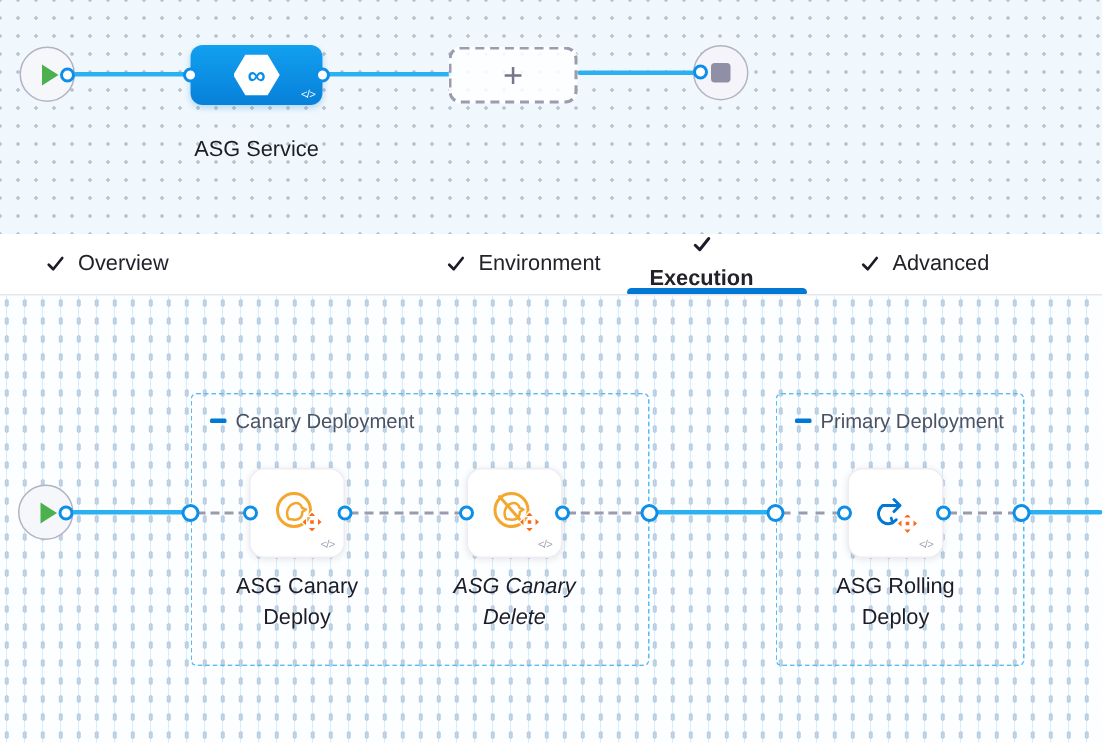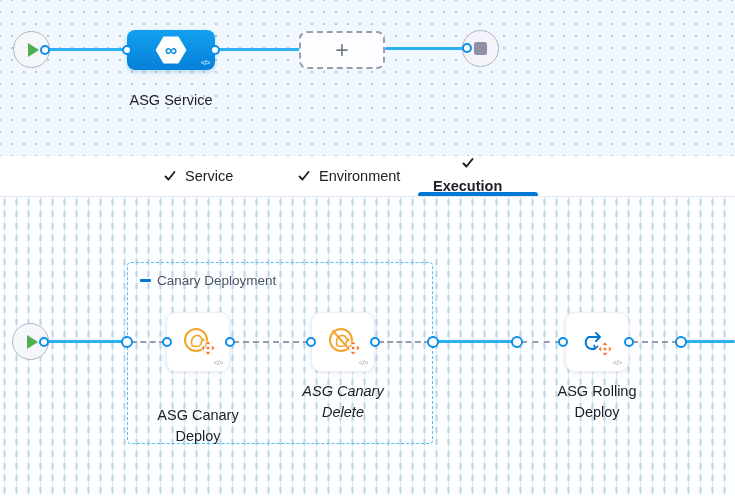--- a/index.html
+++ b/index.html
@@ -110,47 +110,59 @@
       <span>+</span>
     </div>
 
     <div class="dot" style="left:462px; top:43px;"></div>
     <div class="round-node" style="left:462px; top:30px; background:#f4f4fa;">
       <div class="stop-sq"></div>
     </div>
   </div>
 
   <div class="tab-bar">
-    <div class="tab" style="left:163px;">
+    <div class="tab" style="left:30px;">
       <svg class="check" viewBox="0 0 14 14">
           <path d="M2.5 7.5l3 3 6-7.5" fill="none" stroke="#1c1c28" stroke-width="1.8" stroke-linecap="round" stroke-linejoin="round"></path>
         </svg>
-      <span>Service</span>
+      <span>Overview</span>
     </div>
     <div class="tab" style="left:297px;justify-content:center;">
       <svg class="check" viewBox="0 0 14 14">
           <path d="M2.5 7.5l3 3 6-7.5" fill="none" stroke="#1c1c28" stroke-width="1.8" stroke-linecap="round" stroke-linejoin="round"></path>
         </svg>
       <span>Environment</span>
     </div>
     <div class="tab active" style="left:433px;">
       <svg class="check" viewBox="0 0 14 14">
           <path d="M2.5 7.5l3 3 6-7.5" fill="none" stroke="#1c1c28" stroke-width="2" stroke-linecap="round" stroke-linejoin="round"></path>
         </svg>
       <span>Execution</span>
+    </div>
+    <div class="tab" style="left:573px;">
+      <svg class="check" viewBox="0 0 14 14">
+          <path d="M2.5 7.5l3 3 6-7.5" fill="none" stroke="#1c1c28" stroke-width="1.8" stroke-linecap="round" stroke-linejoin="round"></path>
+        </svg>
+      <span>Advanced</span>
     </div>
     <div class="tab-underline"></div>
   </div>
 
   <div class="bottom-canvas">
 
     <div class="group" style="left:127px; top:71px; width:306px; height:182px;">
       <div class="group-head">
         <div class="collapse-dash"></div>
         <span class="group-title">Canary Deployment</span>
+      </div>
+    </div>
+    <div class="group" style="left:517px; top:71px; width:166px; height:182px;">
+      <div class="group-head">
+        <div class="collapse-dash"></div>
+        <span class="group-title">Primary Deployment</span>
       </div>
     </div>
 
     <div class="hline" style="left:44px; top:149px; width:83px;"></div>
     <div class="dline" style="left:131px; top:150px; width:34px;"></div>
     <div class="dline" style="left:233px; top:150px; width:76px;"></div>
     <div class="dline" style="left:378px; top:150px; width:52px;"></div>
     <div class="hline" style="left:433px; top:149px; width:84px;"></div>
     <div class="dline" style="left:521px; top:150px; width:40px;"></div>
     <div class="dline" style="left:632px; top:150px; width:46px;"></div>
@@ -175,21 +187,21 @@
     <div class="step-card" style="left:166px; top:121px;">
       <svg width="36" height="32" viewBox="0 0 36 32">
         <circle cx="16" cy="14" r="11" fill="none" stroke="#f3a72e" stroke-width="2"></circle>
         <path d="M12.5 20c-2.5-4 -.5-9.5 4-10.5 2.4-.5 4.4 .8 4.8 3l2.7 1.2-2.5 1.6c.3 3-1.8 5.2-5 5.2z" fill="#fff" stroke="#f3a72e" stroke-width="1.7" stroke-linejoin="round"></path>
         <g transform="translate(21,15)">
           <path d="M7 0l3 3.4H4z M7 14l3-3.4H4z M0 7l3.4-3v6z M14 7l-3.4-3v6z M5.4 5.4h3.2v3.2H5.4z" fill="#fb6a1c" stroke="#fff" stroke-width=".8"></path>
         </g>
       </svg>
       <span class="code-badge">&lt;/&gt;</span>
     </div>
-    <div class="node-label" style="left:138px; top:190px; width:120px;margin-top:24px;">ASG Canary Deploy</div>
+    <div class="node-label" style="left:138px; top:190px; width:120px;">ASG Canary Deploy</div>
 
     <div class="step-card" style="left:311px; top:121px;">
       <svg width="36" height="32" viewBox="0 0 36 32">
         <circle cx="16" cy="14" r="11" fill="none" stroke="#f3a72e" stroke-width="2"></circle>
         <path d="M12.5 20c-2.5-4 -.5-9.5 4-10.5 2.4-.5 4.4 .8 4.8 3l2.7 1.2-2.5 1.6c.3 3-1.8 5.2-5 5.2z" fill="#fff" stroke="#f3a72e" stroke-width="1.7" stroke-linejoin="round"></path>
         <path d="M8 5l15 17" stroke="#f3a72e" stroke-width="2" stroke-linecap="round"></path>
         <g transform="translate(21,15)">
           <path d="M7 0l3 3.4H4z M7 14l3-3.4H4z M0 7l3.4-3v6z M14 7l-3.4-3v6z M5.4 5.4h3.2v3.2H5.4z" fill="#fb6a1c" stroke="#fff" stroke-width=".8"></path>
         </g>
       </svg>

